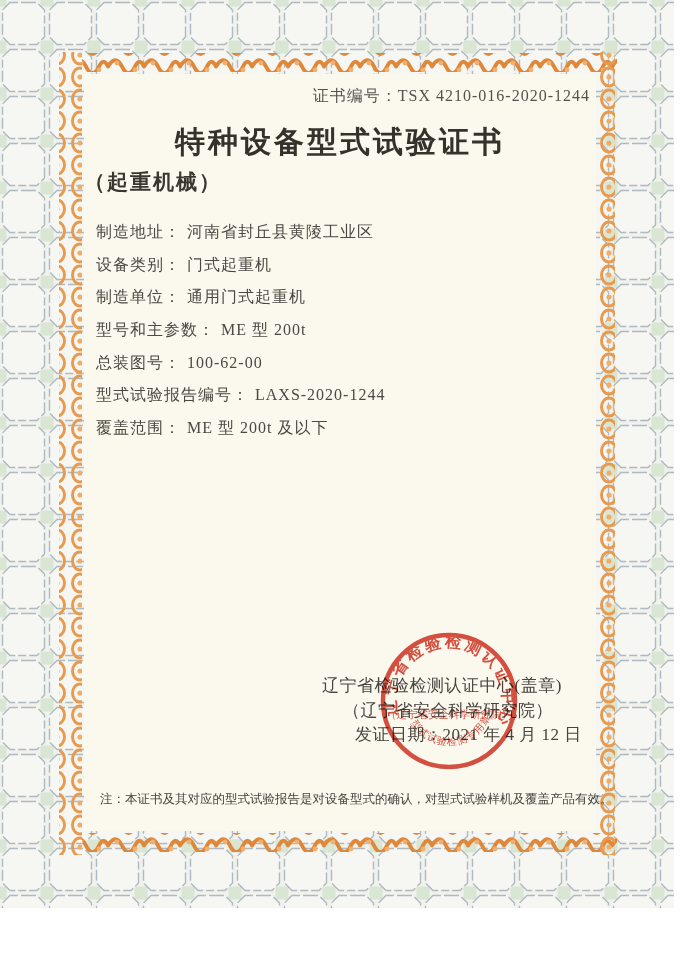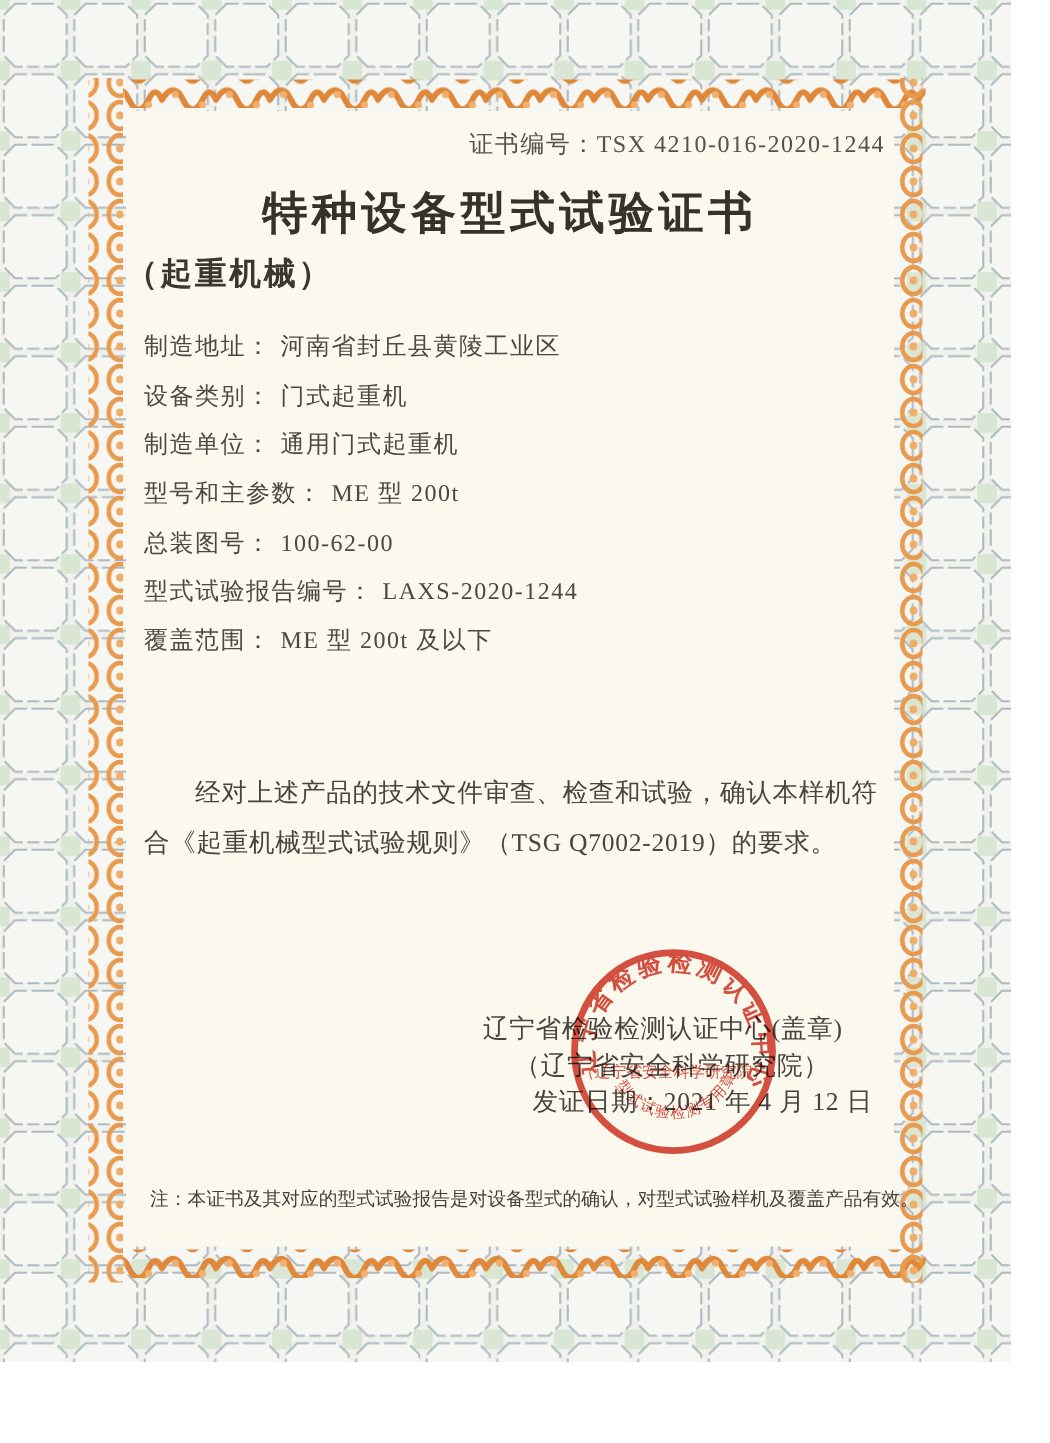--- a/index.html
+++ b/index.html
@@ -108,21 +108,20 @@
       <span class="lab">总装图号：</span><span>100-62-00</span>
     </div>
     <div class="field-row">
       <span class="lab">型式试验报告编号：</span><span>LAXS-2020-1244</span>
     </div>
     <div class="field-row">
       <span class="lab">覆盖范围：</span><span>ME 型 200t 及以下</span>
     </div>
   </div>
 
-  <div class="body-par">经对上述产品的技术文件审查、检查和试验，确认本样机符合《起重机械型式试验规则》（TSG Q7002-2019）的要求。</div>
 
   <div class="txt sig1">辽宁省检验检测认证中心(盖章)</div>
   <div class="txt sig2">（辽宁省安全科学研究院）</div>
   <div class="txt sig3">发证日期：2021 年 4 月 12 日</div>
 
   <svg class="stamp" viewBox="-85 -85 170 170" aria-hidden="true">
     <defs>
       <path id="arcTop" d="M -50.8,18.4 A 54,54 0 1 1 50.8,18.4" fill="none"></path>
       <path id="arcBottom" d="M -39.9,18.6 A 44,44 0 0 0 39.9,18.6" fill="none"></path>
     </defs>

